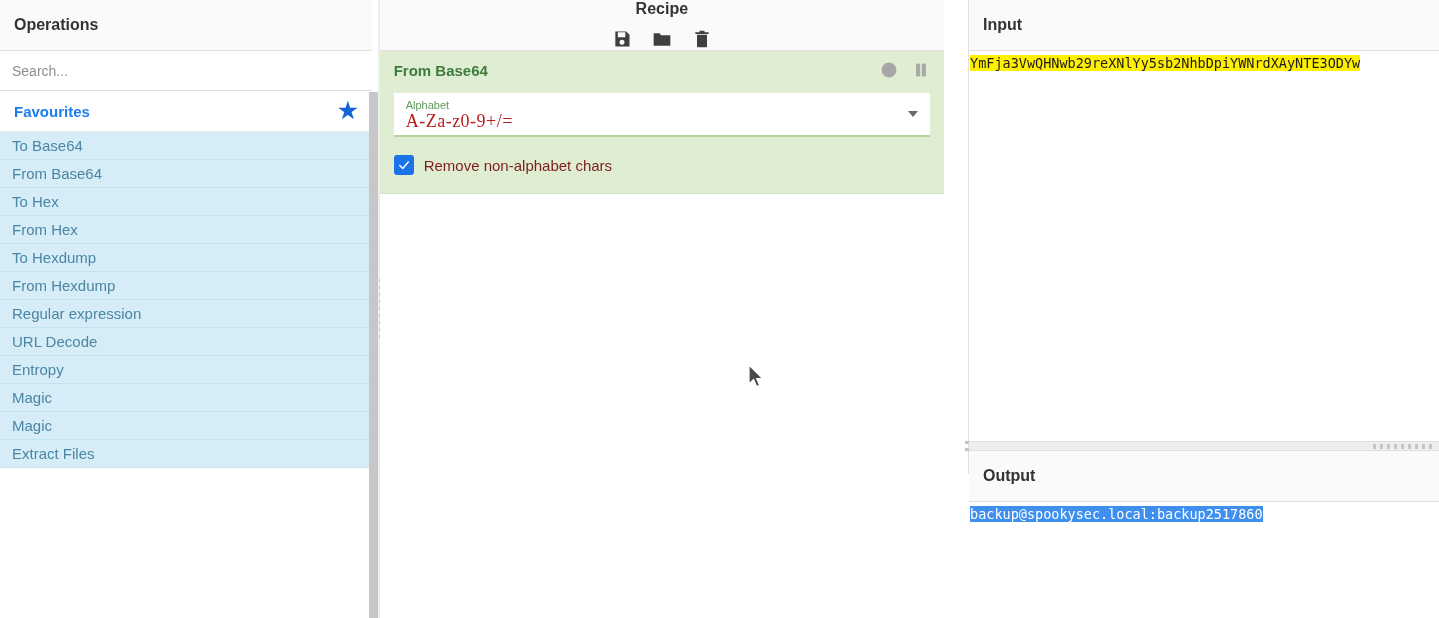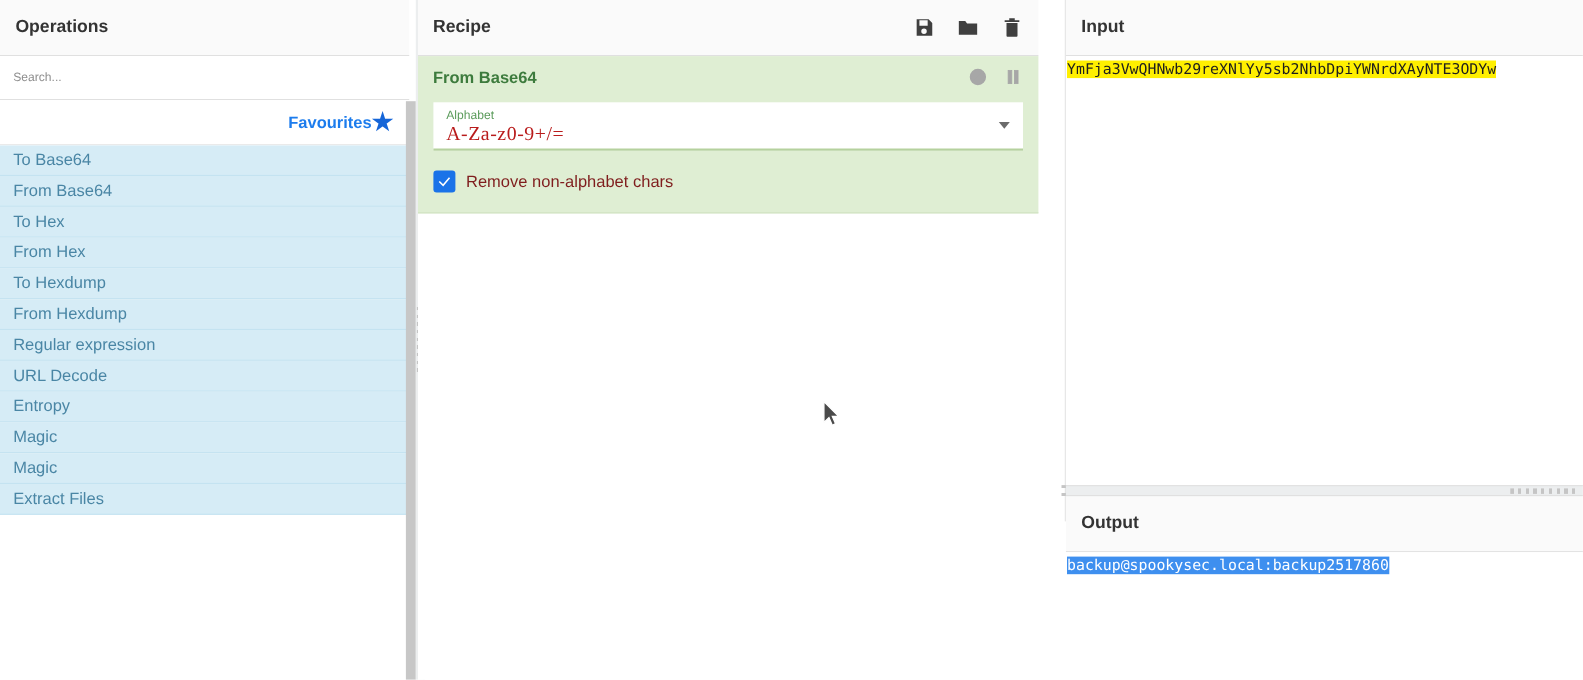--- a/index.html
+++ b/index.html
@@ -23,31 +23,31 @@
     border-bottom: 1px solid #e0e0e0;
     font-weight: bold; font-size: 16px; color: #333;
   }
   .panel-title .ttl { flex: 1 1 auto; }
   .search-wrap { height: 40px; border-bottom: 1px solid #e0e0e0; background:#fff; }
   .search-input {
     width: 100%; height: 100%;
     border: 0; outline: 0;
     padding: 0 12px;
     font-family: "Liberation Sans", sans-serif;
-    font-size: 11px; color: #444; background: transparent;
+    font-size: 14px; color: #444; background: transparent;
   }
   .search-input::placeholder { color: #8e8e8e; }
 
   .fav-header {
     height: 41px;
     display: flex; align-items: center;
     padding: 0 14px;
     background: #fff;
     border-bottom: 1px solid #e8e8e8;
-    color: #1c7ced; font-weight: bold; font-size: 15px; text-align: right;
+    color: #1c7ced; font-weight: bold; font-size: 15px;
   }
   .fav-header .lbl { flex: 1 1 auto; }
   .star { color: #1565d8; font-size: 22px; line-height: 1; }
 
   .ops-list { position: relative; height: calc(618px - 51px - 40px - 41px); overflow: hidden; }
   .op-item {
     height: 28px;
     display: flex; align-items: center;
     padding: 0 12px;
     background: #d6ecf6;
@@ -80,21 +80,21 @@
   }
 
   
   .recipe-col { position: relative; width: 574px; height: 618px; margin-left: 8px; background: #fff; }
   .recipe-head {
     height: 51px;
     display: flex; align-items: center;
     padding: 0 14px;
     background: #fafafa;
     border-bottom: 1px solid #e0e0e0;
-    font-weight: bold; font-size: 16px; color: #333;
+    font-weight: bold; font-size: 16px; color: #333; flex-direction: column;
   }
   .recipe-head .ttl { flex: 1 1 auto; }
   .rec-icons { display: flex; align-items: center; gap: 20px; }
   .rec-icons .ic { width: 20px; height: 22px; fill: #3f3f3f; cursor: pointer; display:block; }
 
   .op-card {
     background: #dfeed3;
     border-bottom: 1px solid #cfe2c1;
     padding: 0 0 18px 0;
   }

